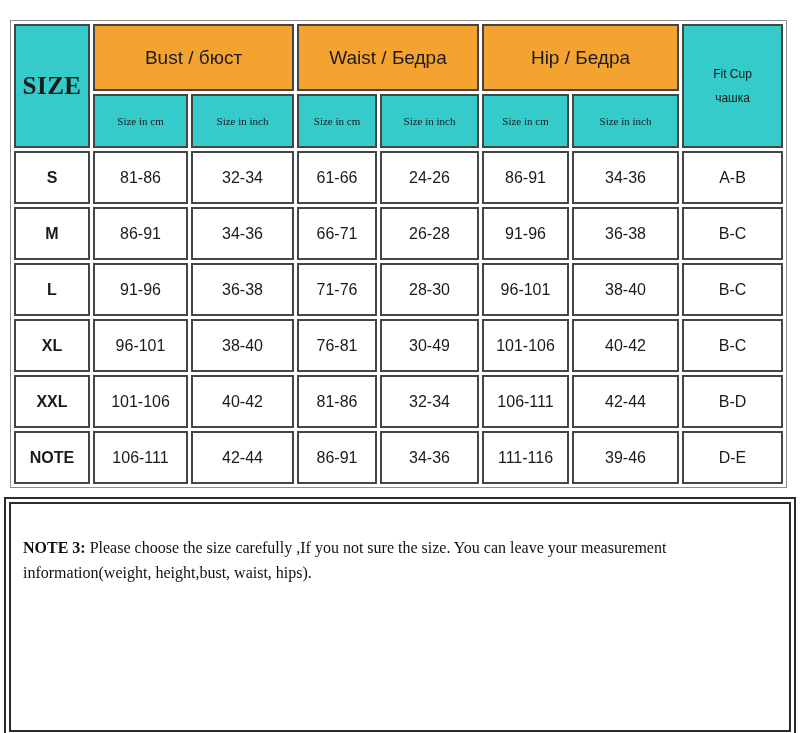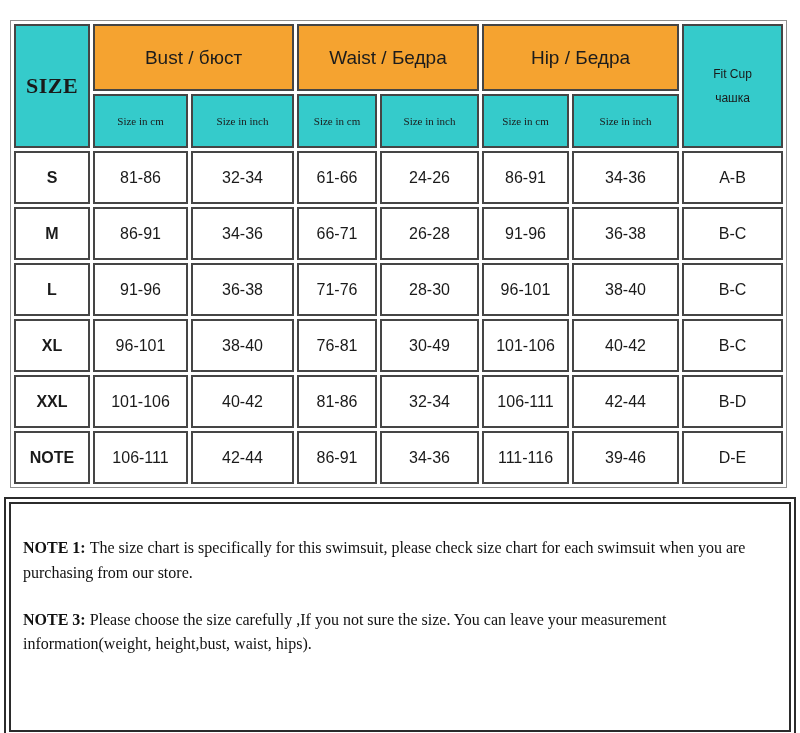--- a/index.html
+++ b/index.html
@@ -35,21 +35,21 @@
     background: var(--header-orange, #F5A330);
     font-size: 19px;
     font-weight: normal;
     height: 67px;
     color: #1c1c1c;
   }
   .th-teal { background: var(--header-teal, #35CBCB); }
   .th-size {
     font-family: "Liberation Serif", serif;
     font-weight: bold;
-    font-size: 22px;
+    font-size: 25px;
     letter-spacing: 0.5px;
   }
   .th-unit {
     font-family: "Liberation Serif", serif;
     font-weight: normal;
     font-size: 11px;
     height: 54px;
   }
   .th-fitcup {
     font-size: 12px;
@@ -177,18 +177,17 @@
             <td>111-116</td>
             <td>39-46</td>
             <td>D-E</td>
           </tr>
         </tbody>
     </table>
   </div>
 
   <div class="notes-outer">
     <div class="notes-inner" id="notes-content">
-        <p><b>NOTE 1: </b><span>The size chart is specifically for this swimsuit, please check size chart for each swimsuit when you are purchasing from our store.</span></p>
         <p><b>NOTE 3: </b><span>Please choose the size carefully ,If you not sure the size. You can leave your measurement information(weight, height,bust, waist, hips).</span></p>
       </div>
   </div>
 
 </div>
 
 </body></html>

